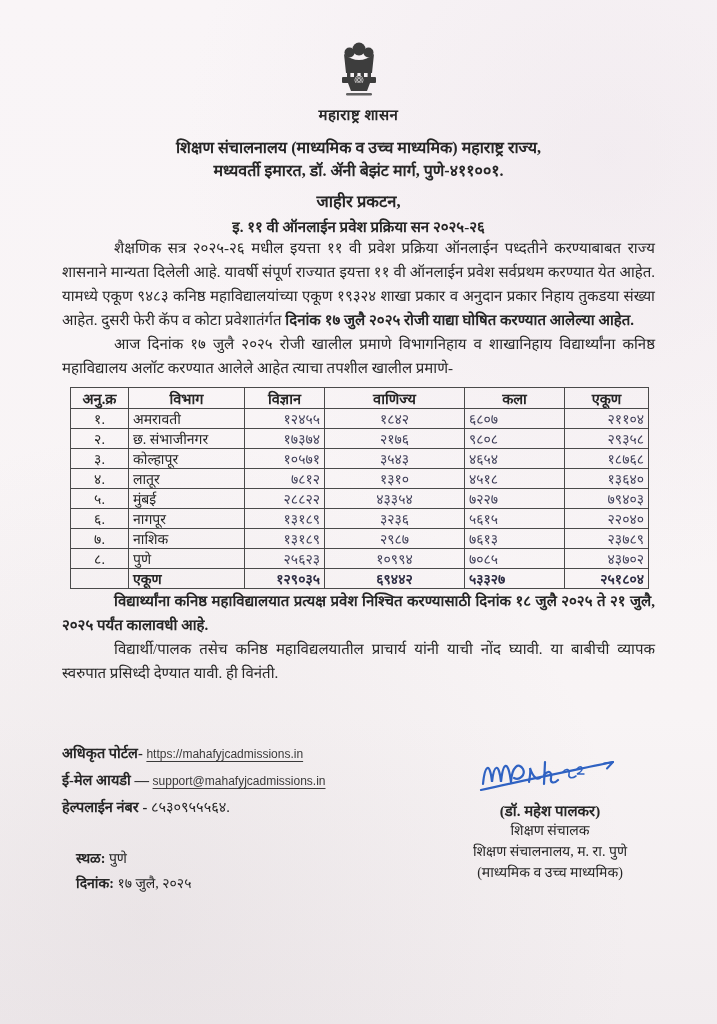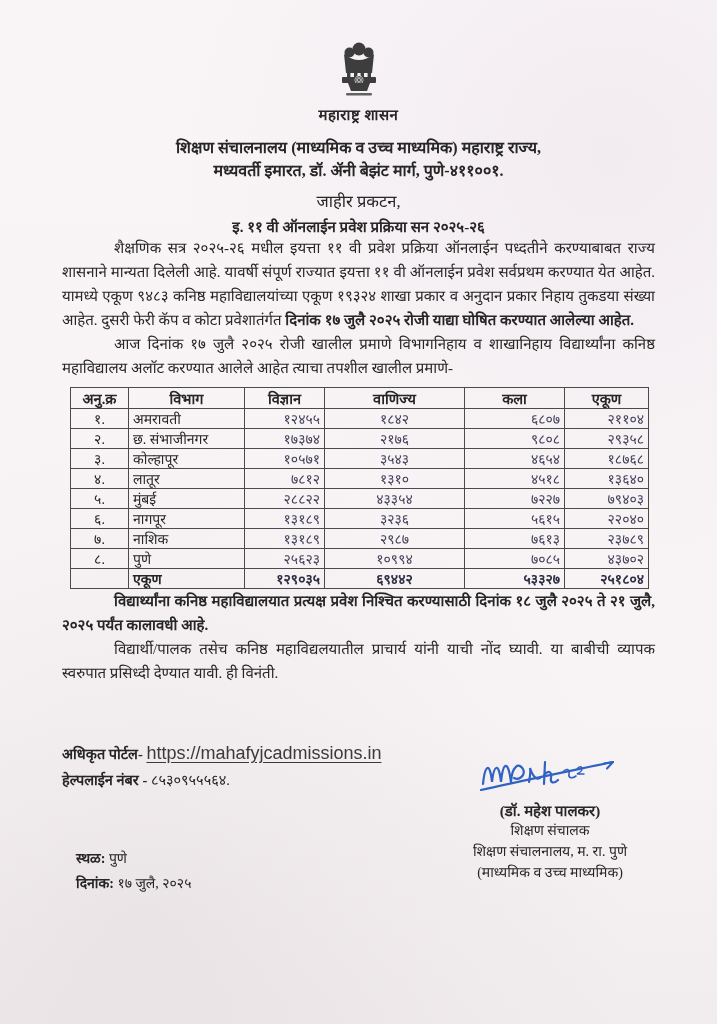--- a/index.html
+++ b/index.html
@@ -15,21 +15,21 @@
       radial-gradient(circle at 20% 90%, rgba(190,180,185,.18), rgba(0,0,0,0) 45%),
       radial-gradient(circle at 85% 15%, rgba(230,220,228,.35), rgba(0,0,0,0) 40%),
       linear-gradient(180deg,#f9f5f7 0%,#f8f4f5 70%,#f1ecee 100%);
   }
   .content{position:absolute;left:62px;right:62px;top:0;}
   .center{text-align:center;}
   .emblem-wrap{margin-top:40px;text-align:center;}
   .org1{margin-top:2px;font-size:15px;font-weight:600;letter-spacing:.5px;}
   .org2{margin-top:12px;font-size:16px;font-weight:700;}
   .org3{margin-top:1px;font-size:16px;font-weight:700;text-align:center;}
-  .doc-title{margin-top:8px;font-size:16.5px;font-weight:400;}
+  .doc-title{margin-top:8px;font-size:16.5px;font-weight:700;}
   .doc-subtitle{margin-top:4px;font-size:15px;font-weight:700;}
   p.body{
     font-size:15px;line-height:24px;text-align:justify;
     text-indent:52px;margin:0;
   }
   .p1{margin-top:7px;}
   .p2{margin-top:6px;}
   .p3{margin-top:9px;font-weight:700;}
   .p4{margin-top:16px;}
   .bold{font-weight:700;}
@@ -39,28 +39,28 @@
   }
   table.data th,table.data td{
     border:1px solid #4a4a4a;padding:0 4px;height:19px;overflow:hidden;white-space:nowrap;
   }
   table.data th{font-weight:700;text-align:center;font-size:14.5px;}
   td.c0{text-align:center;}
   td.c1{text-align:left;padding-left:8px;}
   td.num{font-family:"Liberation Serif",serif;color:#41415a;}
   td.c2{text-align:right;padding-right:12px;}
   td.c3{text-align:center;padding-right:18px;}
-  td.c4{text-align:right;padding-right:10px;}
+  td.c4{text-align:left;padding-right:10px;}
   td.c5{text-align:right;padding-right:7px;}
   tr.total td{font-weight:700;color:#2e2e44;}
   tr.total td.c1{color:#262626;}
   .contact{position:absolute;left:62px;top:740px;font-size:14.5px;line-height:26px;}
   .contact .lbl{font-weight:700;}
   .latin{
-    font-family:"Liberation Sans",sans-serif;font-size:18px;color:#3a3a3a;
+    font-family:"Liberation Sans",sans-serif;font-size:12px;color:#3a3a3a;
     text-decoration:underline;text-underline-offset:3px;
   }
   .sig-block{position:absolute;left:425px;top:742px;width:250px;text-align:center;}
   .sig-scribble{height:58px;position:relative;}
   .sig-name{font-size:15px;font-weight:700;margin-top:0px;}
   .sig-line{font-size:14px;line-height:21px;}
   .placedate{position:absolute;left:76px;top:846px;font-size:14px;line-height:25px;}
   .placedate .lbl{font-weight:700;}
 </style>
 </head>
@@ -201,20 +201,24 @@
 
     <p class="body p4">विद्यार्थी/पालक तसेच कनिष्ठ महाविद्यलयातील प्राचार्य यांनी याची नोंद घ्यावी. या बाबीची व्यापक स्वरुपात प्रसिध्दी देण्यात यावी. ही विनंती.</p>
   </div>
 
   <div class="contact">
     <div>
       <span class="lbl">अधिकृत पोर्टल-</span>
       <span class="latin">https://mahafyjcadmissions.in</span>
     </div>
     <div>
+      <span class="lbl">ई-मेल आयडी —</span>
+      <span class="latin">support@mahafyjcadmissions.in</span>
+    </div>
+    <div>
       <span class="lbl">हेल्पलाईन नंबर -</span>
       <span>८५३०९५५५६४.</span>
     </div>
   </div>
 
   <div class="sig-block">
     <div class="sig-scribble">
       <svg width="210" height="58" viewBox="0 0 210 58">
         <g stroke="#2f62c2" fill="none" stroke-width="2.2" stroke-linecap="round">
           <path d="M38 42 C 40 22, 45 20, 47 40 C 49 22, 54 20, 56 40 C 58 20, 63 17, 66 40"></path>

